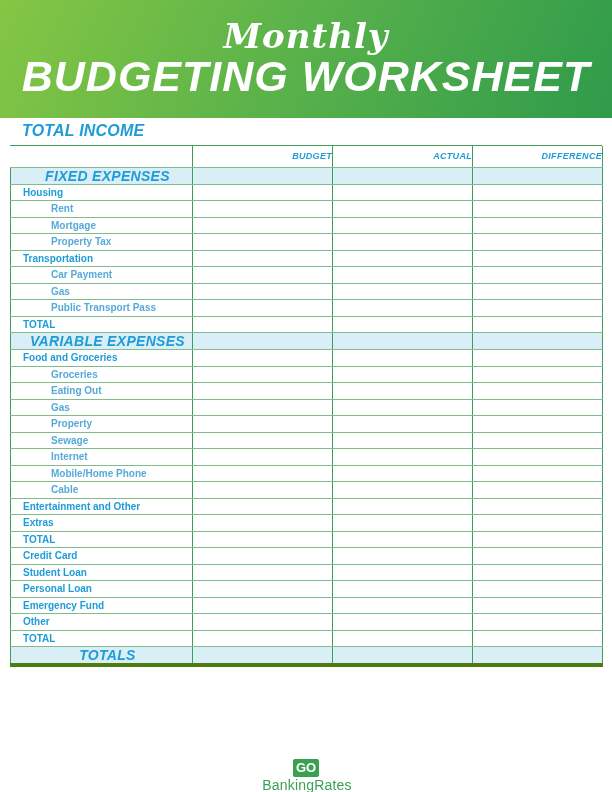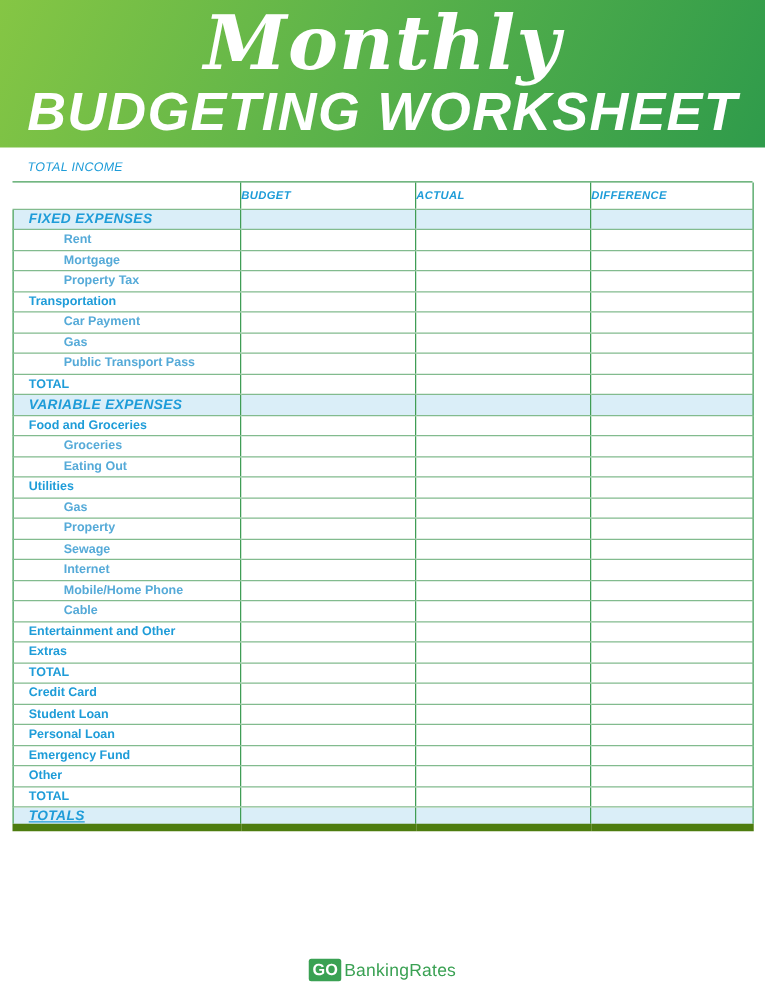--- a/index.html
+++ b/index.html
@@ -13,84 +13,84 @@
   
   .banner {
     width: 612px; height: 118px;
     background: linear-gradient(115deg, #85c644 0%, #5cb34a 45%, #2f9b4b 100%);
     display: flex; flex-direction: column; align-items: center; justify-content: center;
     color: #ffffff;
   }
   .script-title {
     font-family: "DejaVu Serif", serif;
     font-style: italic; font-weight: bold;
-    font-size: 60px; line-height: 1.02;
+    font-size: 34px; line-height: 1.02;
     letter-spacing: 1px;
   }
   .main-title {
     font-family: "Liberation Sans", sans-serif;
     font-weight: bold; font-style: italic;
     font-size: 43px; line-height: 1.05; letter-spacing: 1px;
     margin-top: 1px;
   }
 
   
   .income-row {
     margin: 0 10px; height: 28px;
     border-bottom: 1px solid #449e58;
     display: flex; align-items: flex-end;
   }
   .income-row span {
-    font-size: 10px; font-weight: normal; font-style: italic;
+    font-size: 16px; font-weight: bold; font-style: italic;
     color: #1e9cd8; padding: 0 0 5px 12px; letter-spacing: 0.2px;
   }
 
   
   table.sheet {
     margin: 0 10px; width: 592px;
     border-collapse: collapse; table-layout: fixed;
   }
   col.c-label { width: 182px; }
   col.c-budget { width: 140px; }
   col.c-actual { width: 140px; }
   col.c-diff  { width: 130px; }
 
   thead th {
     height: 21px; font-size: 9px; font-weight: bold; font-style: italic;
-    color: #1e9cd8; text-align: left; letter-spacing: 0.3px;
+    color: #1e9cd8; text-align: right; letter-spacing: 0.3px;
     border-left: 1px solid #3f9d55;
     border-bottom: 1px solid #82bb8e;
     margin-top: 27px;
   }
   thead th.lbl-col { border-left: none; }
   thead th:last-child { border-right: 1px solid #3f9d55; }
 
   tbody td {
     height: 16.5px;
     border-top: 1px solid #82bb8e;
     border-bottom: 1px solid #82bb8e;
     border-left: 1px solid #3f9d55;
     font-size: 10px; color: #1e9cd8;
     overflow: hidden; white-space: nowrap;
   }
   tbody td:last-child { border-right: 1px solid #3f9d55; }
-  tbody tr:last-child td { border-bottom: 6px solid #4d7c0f; text-decoration: underline; }
+  tbody tr:last-child td { border-bottom: 4px solid #4d7c0f; }
 
   td.lbl { padding-left: 12px; }
   tr.bold td.lbl { font-weight: bold; }
   tr.sub td.lbl { padding-left: 40px; color: #55aad8; font-weight: bold; }
   tr.section td { background: #daeef8; }
   tr.section td.lbl {
-    font-weight: bold; font-style: italic; font-size: 11px; letter-spacing: 0.3px;
+    font-weight: bold; font-style: italic; font-size: 14px; letter-spacing: 0.3px; text-align: center;
   }
 
   
   .footer {
     position: absolute; left: 0; bottom: 0; width: 612px; height: 33px;
-    display: flex; align-items: center; justify-content: center;
+    display: flex; align-items: center; justify-content: center; flex-direction: column;
   }
   .go-badge {
     background: #3aa153; color: #ffffff;
     font-weight: bold; font-size: 13px;
     padding: 2px 3px 3px 3px; border-radius: 2px; line-height: 1;
   }
   .brand-text {
     color: #3aa153; font-size: 14px; letter-spacing: 0.2px; margin-left: 2px;
   }
 </style>
@@ -123,20 +123,26 @@
         <th>DIFFERENCE</th>
       </tr>
     </thead>
     <tbody id="rows">
         <tr class="section">
           <td class="lbl">FIXED EXPENSES</td>
           <td class="val"></td>
           <td class="val"></td>
           <td class="val"></td>
         </tr>
+        <tr class="bold">
+          <td class="lbl">Housing</td>
+          <td class="val"></td>
+          <td class="val"></td>
+          <td class="val"></td>
+        </tr>
         <tr class="sub">
           <td class="lbl">Rent</td>
           <td class="val"></td>
           <td class="val"></td>
           <td class="val"></td>
         </tr>
         <tr class="sub">
           <td class="lbl">Mortgage</td>
           <td class="val"></td>
           <td class="val"></td>
@@ -191,26 +197,20 @@
           <td class="val"></td>
         </tr>
         <tr class="sub">
           <td class="lbl">Groceries</td>
           <td class="val"></td>
           <td class="val"></td>
           <td class="val"></td>
         </tr>
         <tr class="sub">
           <td class="lbl">Eating Out</td>
-          <td class="val"></td>
-          <td class="val"></td>
-          <td class="val"></td>
-        </tr>
-        <tr class="bold">
-          <td class="lbl">Utilities</td>
           <td class="val"></td>
           <td class="val"></td>
           <td class="val"></td>
         </tr>
         <tr class="sub">
           <td class="lbl">Gas</td>
           <td class="val"></td>
           <td class="val"></td>
           <td class="val"></td>
         </tr>

